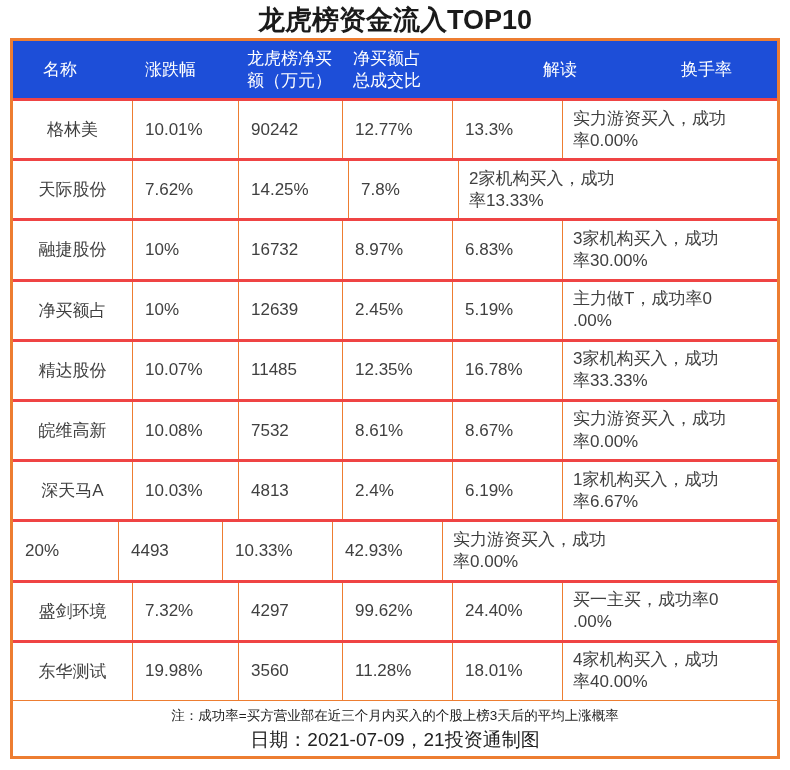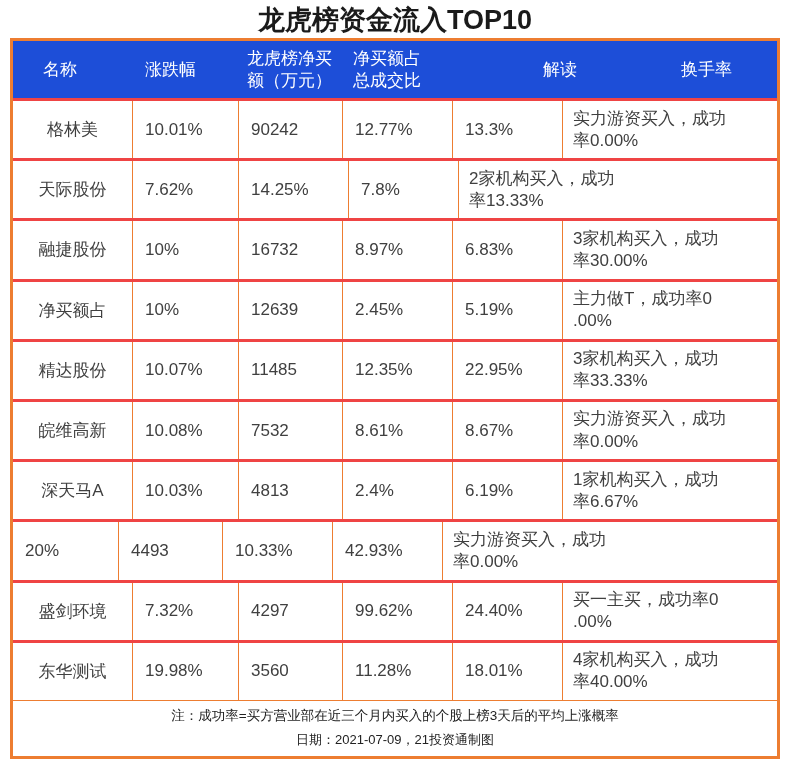--- a/index.html
+++ b/index.html
@@ -81,21 +81,21 @@
     justify-content: center;
     font-size: 13.5px;
     color: #222222;
     padding-top: 7px;
   }
   .date-row {
     height: 31px;
     display: flex;
     align-items: center;
     justify-content: center;
-    font-size: 13px;
+    font-size: 19px;
     color: #222222;
   }
 </style>
 </head>
 <body>
 
 <div class="page">
 
   <div class="title">龙虎榜资金流入TOP10</div>
 
@@ -149,21 +149,21 @@
       <div class="td c5">5.19%</div>
       <div class="td c6">主力做T，成功率0
 .00%</div>
     </div>
 
     <div class="tr">
       <div class="td c1">精达股份</div>
       <div class="td c2">10.07%</div>
       <div class="td c3">11485</div>
       <div class="td c4">12.35%</div>
-      <div class="td c5">22.95%</div>
+      <div class="td c5">16.78%</div>
       <div class="td c6">3家机构买入，成功
 率33.33%</div>
     </div>
 
     <div class="tr">
       <div class="td c1">皖维高新</div>
       <div class="td c2">10.08%</div>
       <div class="td c3">7532</div>
       <div class="td c4">8.61%</div>
       <div class="td c5">8.67%</div>

